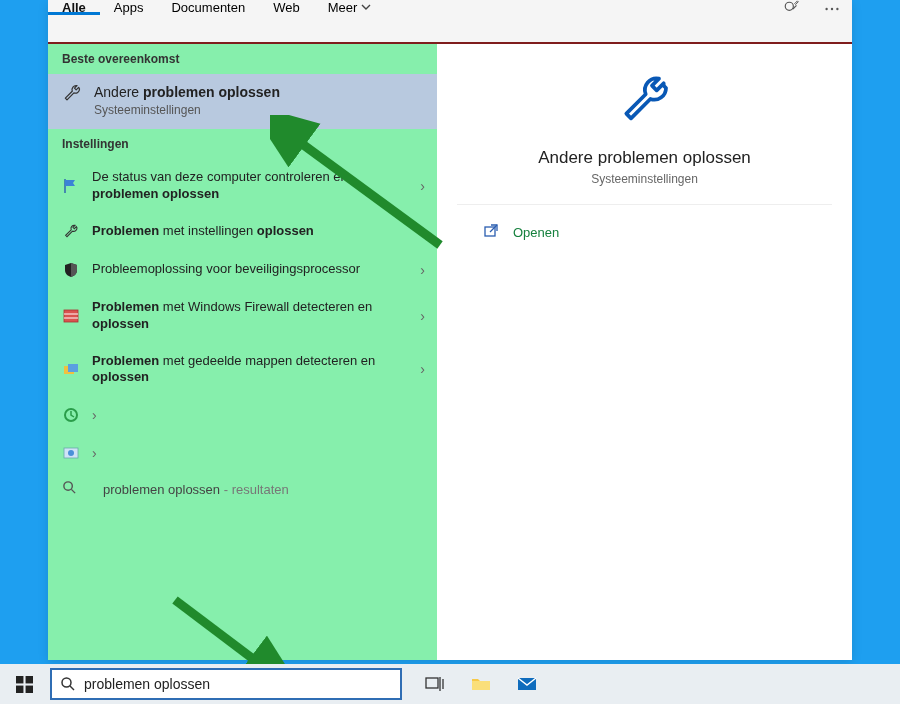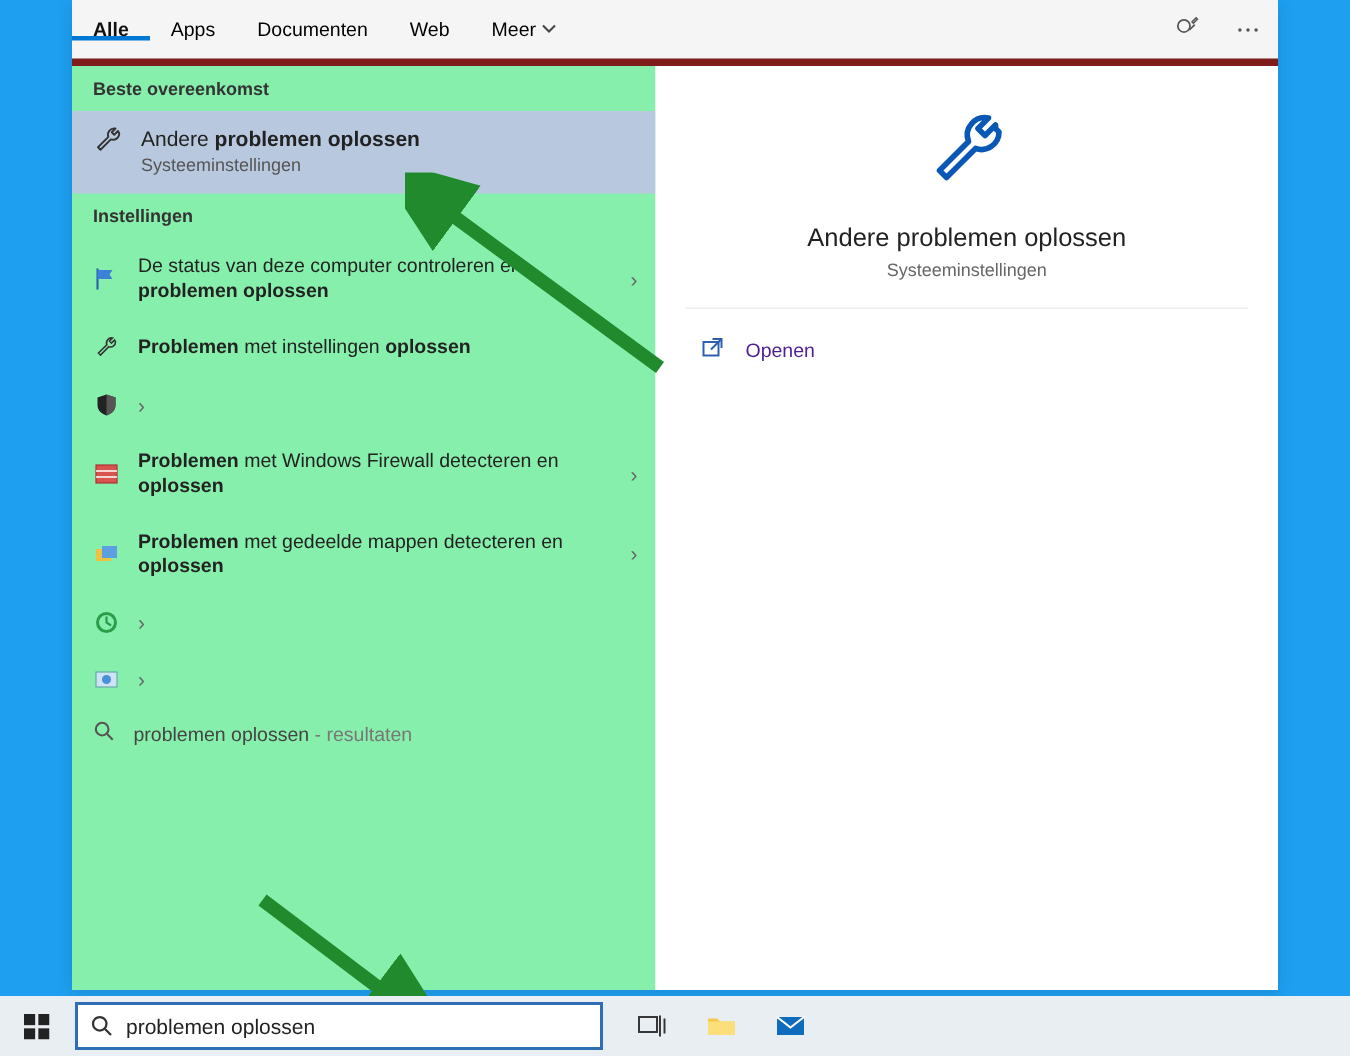--- a/index.html
+++ b/index.html
@@ -1,19 +1,19 @@
 <!DOCTYPE html>
 <html><head>
 <meta charset="utf-8">
 <style>
   * { box-sizing: border-box; margin: 0; padding: 0; font-family: "Segoe UI", Tahoma, sans-serif; }
   body { width: 900px; height: 704px; background: #1E9FF0; overflow: hidden; position: relative; }
   .window { position: absolute; top: 0; left: 48px; width: 804px; height: 660px; background: #fff; display: flex; flex-direction: column; box-shadow: 0 2px 10px rgba(0,0,0,.12); }
   
-  .tabs { height: 44px; display: flex; align-items: center; background: #f5f5f5; border-bottom: 5px solid #7f1d1d; }
+  .tabs { height: 44px; display: flex; align-items: flex-start; background: #f5f5f5; border-bottom: 2px solid #7f1d1d; }
   .tab { padding: 0 14px; display: flex; align-items: center; font-size: 13px; color: #000000; cursor: pointer; }
   .tab.active { color: #111; font-weight: 600; box-shadow: inset 0 -3px 0 #0078d4; }
   .tab .chev { margin-left: 4px; }
   .tabs-spacer { flex: 1; }
   .tabs-right { display: flex; align-items: center; }
   .tabs-right .iconbtn { width: 40px; display: flex; align-items: center; justify-content: center; color:#444; }
   
   .body { flex: 1; display: flex; min-height: 0; }
   .left { width: 389px; background: #86efac; display: flex; flex-direction: column; overflow: hidden; }
   .right { flex: 1; background: #fff; display: flex; flex-direction: column; }
@@ -23,27 +23,27 @@
   .best .title { font-size: 14px; color: #222; }
   .best .title b { font-weight: 600; }
   .best .sub { font-size: 12px; color: #555; margin-top: 3px; }
   .best-icon { width: 20px; height: 20px; }
   
   .row { display: flex; align-items: center; padding: 10px 12px 10px 14px; gap: 12px; }
   .row .icon { width: 18px; height: 18px; flex-shrink: 0; display:flex; align-items:center; justify-content:center; }
   .row .txt { flex: 1; font-size: 13px; color: #222; line-height: 1.3; }
   .row .txt b { font-weight: 600; }
   .row .chev { color: #666; font-size: 14px; }
-  .web-row { display: flex; align-items: center; padding: 8px 14px; gap: 12px; font-size: 13px; color: #444; }
+  .web-row { display: flex; align-items: center; padding: 8px 14px; gap: 26px; font-size: 13px; color: #444; }
   
   .preview { display: flex; flex-direction: column; align-items: center; padding: 30px 0 18px 0; border-bottom: 1px solid #eee; margin: 0 20px; }
   .preview svg { width: 56px; height: 56px; }
   .preview .pt { margin-top: 14px; font-size: 17px; color: #222; }
   .preview .ps { margin-top: 4px; font-size: 12px; color: #666; }
-  .action-row { display: flex; align-items: center; gap: 14px; padding: 18px 30px; font-size: 13px; color: #4c1d95; }
+  .action-row { display: flex; align-items: center; gap: 14px; padding: 18px 30px; font-size: 13px; color: #15803d; margin-left: 16px; }
   
   .taskbar { position: absolute; left: 0; bottom: 0; width: 900px; height: 40px; background: #e9eef2; display: flex; align-items: center; }
   .start { width: 48px; height: 40px; display: flex; align-items: center; justify-content: center; }
   .searchbox { height: 32px; background: #fff; border: 2px solid #2f6db4; margin-left: 2px; display: flex; align-items: center; padding: 0 8px; width: 352px; }
   .searchbox svg { width: 16px; height: 16px; margin-right: 8px; }
   .searchbox input { border: none; outline: none; font-size: 14px; flex: 1; color: #222; }
   .tb-icons { display: flex; align-items: center; gap: 0; margin-left: 10px; }
   .tb-icons .tbi { width: 46px; height: 40px; display: flex; align-items: center; justify-content: center; }
   
   .arrow { position: absolute; pointer-events: none; }
@@ -128,20 +128,21 @@
         <span class="chev">›</span>
       </div>
 
       <div class="row">
         <span class="icon">
           <svg viewBox="0 0 16 16" width="16" height="16">
               <path d="M8 1l6 2v5c0 4-3 6-6 7-3-1-6-3-6-7V3z" fill="#222"></path>
               <path d="M8 1v14c3-1 6-3 6-7V3z" fill="#555"></path>
             </svg>
         </span>
+        <div class="txt"><span>Probleemoplossing voor beveiligingsprocessor</span></div>
         <span class="chev">›</span>
       </div>
 
       <div class="row">
         <span class="icon">
           <svg viewBox="0 0 16 16" width="16" height="16">
               <rect x="1" y="2" width="14" height="12" fill="#d9534f"></rect>
               <rect x="1" y="2" width="14" height="12" fill="none" stroke="#a33" stroke-width="0.8"></rect>
               <line x1="1" y1="6" x2="15" y2="6" stroke="#fff" stroke-width="1"></line>
               <line x1="1" y1="10" x2="15" y2="10" stroke="#fff" stroke-width="1"></line>

